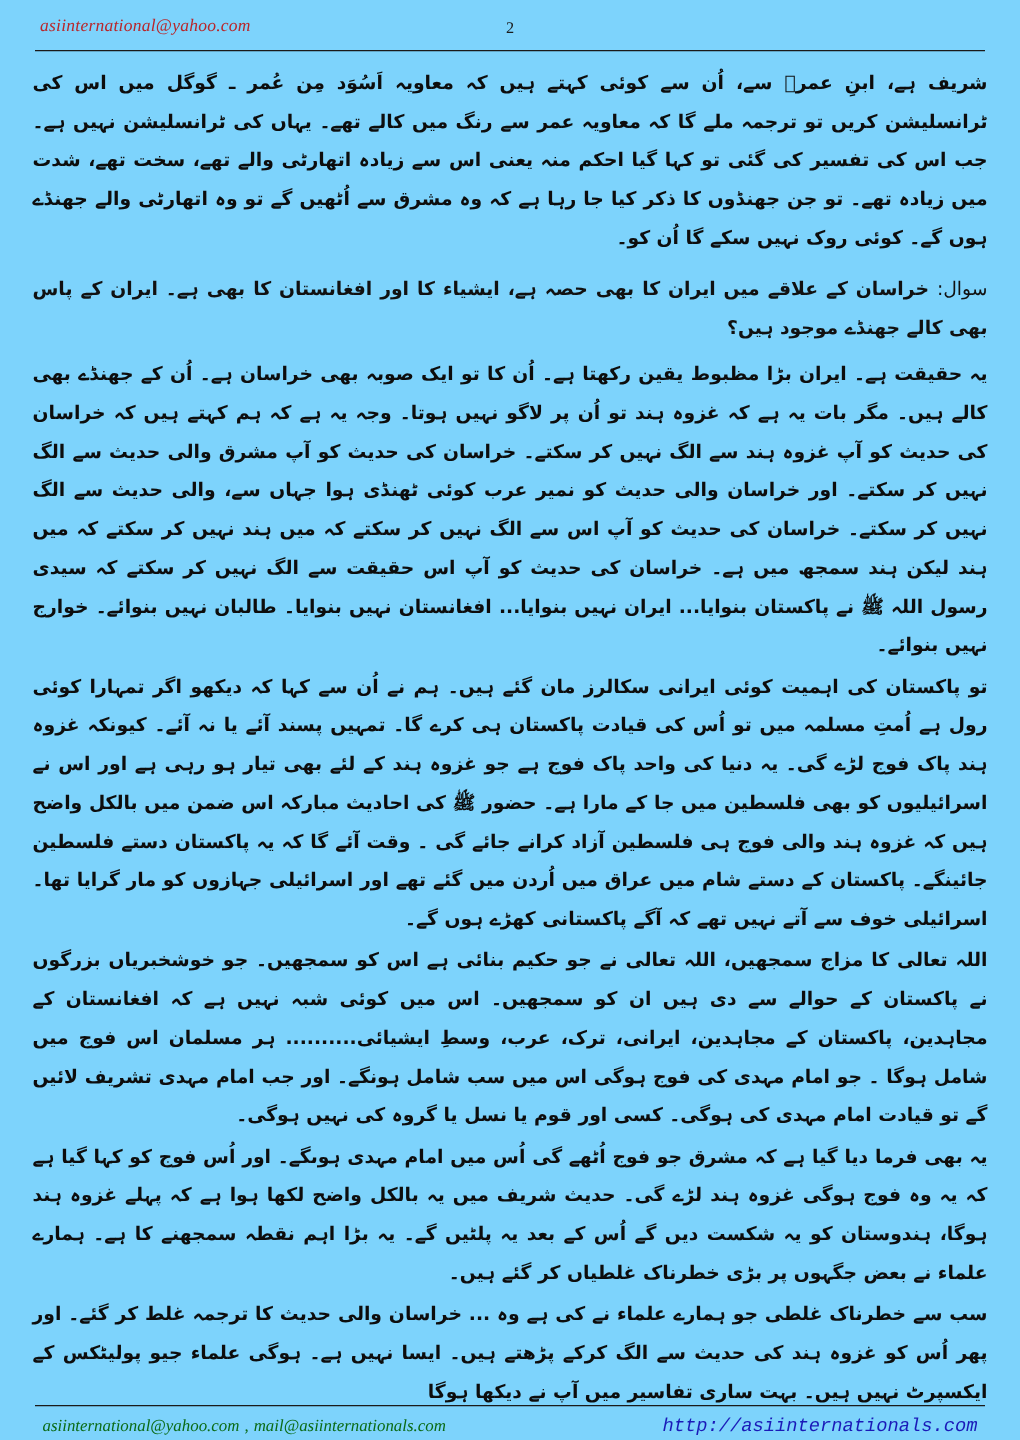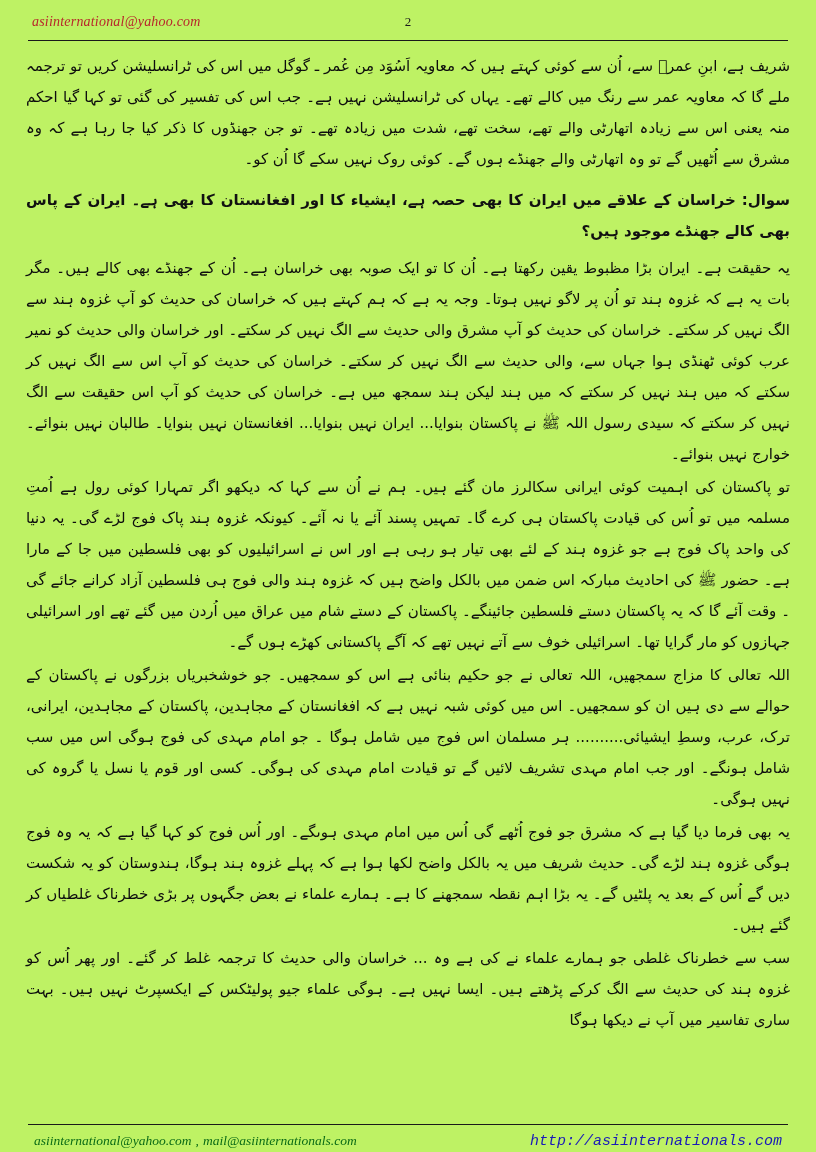--- a/index.html
+++ b/index.html
@@ -13,21 +13,21 @@
     font-family: "Liberation Serif", serif;
     position: relative;
     overflow: hidden;
   }
   .page {
     position: relative;
     width: 816px;
     height: 1152px;
     box-sizing: border-box;
     padding: 14px 26px 10px 26px;
-    background: #bef264;
+    background: #7dd3fc;
   }
   .header-bar {
     position: relative;
     height: 22px;
     margin-bottom: 4px;
   }
   .header-email {
     position: absolute;
     left: 6px;
     top: 0;
@@ -59,29 +59,30 @@
     font-size: 15.5px;
     line-height: 30px;
     color: #0d0d0d;
   }
   .para {
     margin: 0 0 2px 0;
     direction: rtl;
     text-align: justify;
     text-align-last: right;
     unicode-bidi: plaintext;
+    font-weight: bold;
   }
   .para.q {
     font-weight: bold;
     color: #111;
     margin-top: 10px;
     margin-bottom: 6px;
   }
   .para.q .qlabel {
-    font-weight: bold;
+    font-weight: normal;
   }
   .footer {
     position: absolute;
     left: 26px;
     right: 26px;
     bottom: 0;
     height: 34px;
   }
   .footer-inner {
     position: relative;

